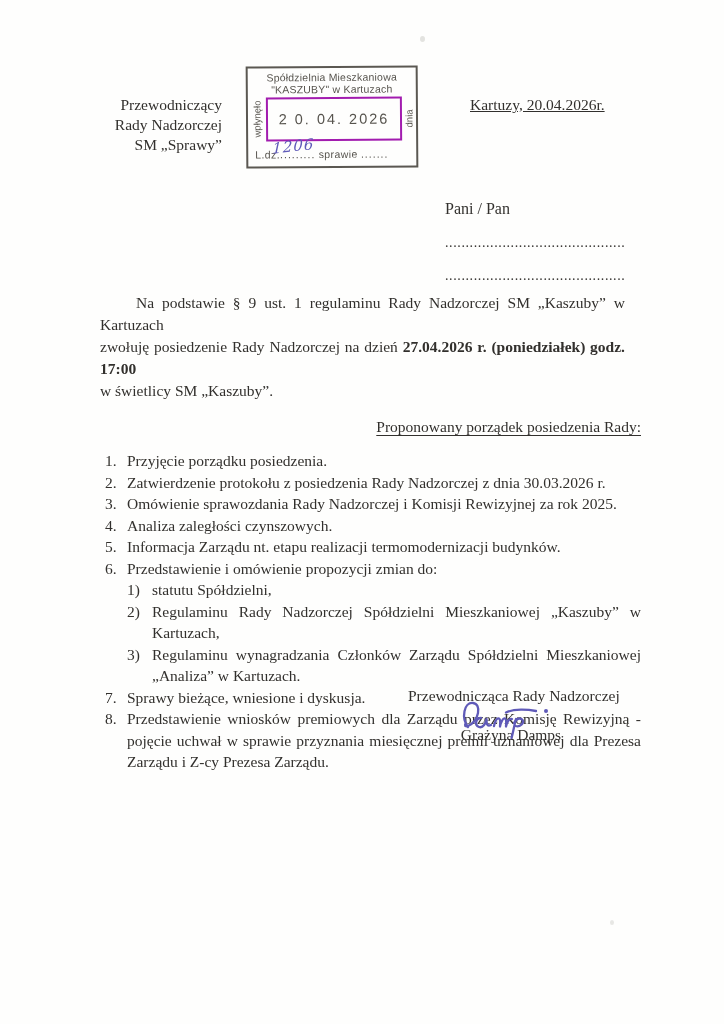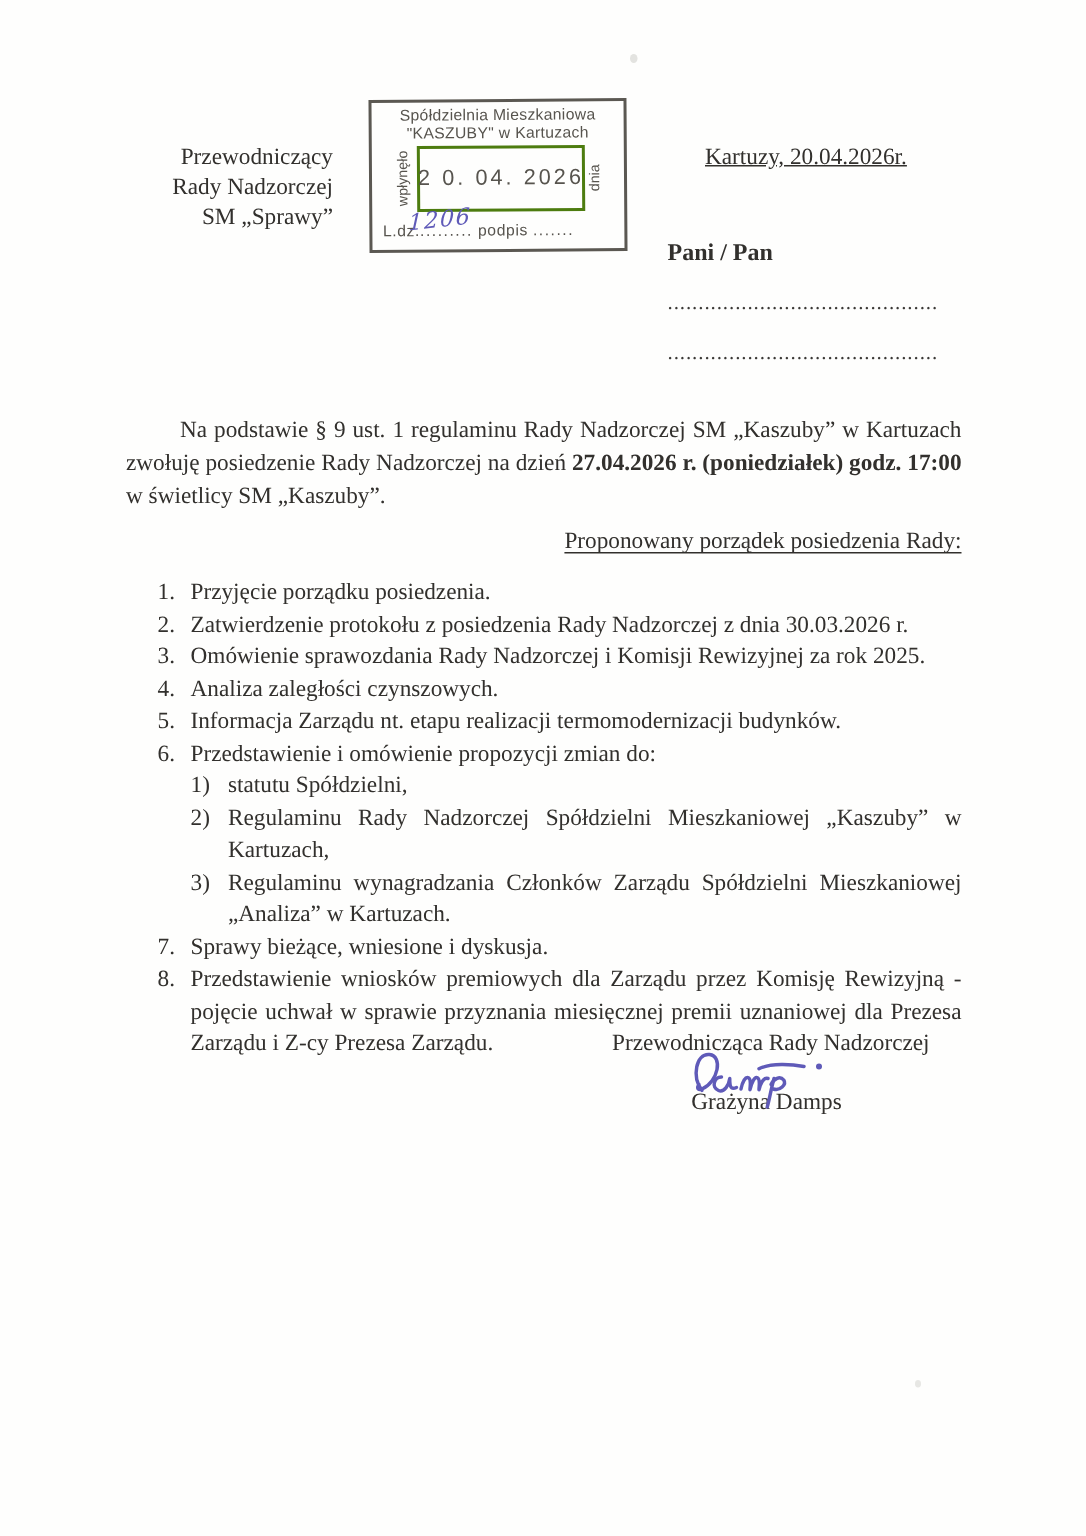--- a/index.html
+++ b/index.html
@@ -30,45 +30,45 @@
   }
   .stamp-org{text-align:center;font-size:10.5px;line-height:12px;padding-top:3px;letter-spacing:.2px;}
   .stamp-mid{display:flex;align-items:stretch;justify-content:center;height:44px;margin-top:2px;}
   .stamp-vert{
     writing-mode:vertical-rl;transform:rotate(180deg);
     font-size:9.5px;display:flex;align-items:center;justify-content:center;
   }
   .stamp-vert.left{width:18px;}
   .stamp-vert.right{width:14px;}
   .stamp-datebox{
-    border:2px solid #4d7c0f;width:112px;box-sizing:border-box;
+    border:2px solid #a21caf;width:136px;box-sizing:border-box;
     display:flex;align-items:center;justify-content:center;
     font-size:14.5px;letter-spacing:2px;white-space:nowrap;
   }
   .stamp-bottom{
     position:relative;font-size:10.5px;padding:7px 6px 0 7px;white-space:nowrap;
     letter-spacing:.4px;
   }
   .stamp-bottom .dots{letter-spacing:1px;}
   .ref-handwriting{
     position:absolute;left:24px;top:-4px;
     color:#5f5ab8;font-size:15px;font-style:italic;
     font-family:"DejaVu Serif", serif;
     transform:rotate(-6deg) skewX(-8deg);letter-spacing:1px;
   }
 
   
   .place-date{position:absolute;left:470px;top:96px;font-size:15.5px;text-decoration:underline;}
   .recipient{position:absolute;left:445px;top:160px;width:192px;}
-  .recipient-label{font-weight:bold;font-size:16px;}
+  .recipient-label{font-weight:normal;font-size:16px;margin-top:40px;}
   .dotline{font-size:14px;letter-spacing:.6px;color:#3a3835;margin-top:17px;line-height:16px;white-space:nowrap;overflow:hidden;}
 
   
   .content{position:absolute;left:84px;top:276px;width:557px;font-size:15.5px;}
-  .intro{margin:0;line-height:22px;}
+  .intro{margin:16px;line-height:22px;}
   .line{display:block;text-align:justify;text-align-last:justify;}
   .line.l1{text-indent:36px;}
   .line.last{text-align-last:left;}
   .intro b{font-weight:bold;}
 
   .agenda-heading{margin:10px 0 14px 36px;font-size:15.5px;text-align:right;}
   .agenda-heading .u{text-decoration:underline;text-underline-offset:3px;}
 
   .agenda{margin-left:21px;line-height:21.5px;}
   .agenda-item{display:flex;}
@@ -104,21 +104,21 @@
   <div class="stamp">
     <div class="stamp-org">
       <div>Spółdzielnia Mieszkaniowa</div>
       <div>"KASZUBY" w Kartuzach</div>
     </div>
     <div class="stamp-mid">
       <div class="stamp-vert left">wpłynęło</div>
       <div class="stamp-datebox">2 0. 04. 2026</div>
       <div class="stamp-vert right">dnia</div>
     </div>
-    <div class="stamp-bottom"><span>L.dz.</span><span class="dots">.........</span> <span>podpis</span> <span class="dots">.......</span><span class="ref-handwriting">1206</span></div>
+    <div class="stamp-bottom"><span>L.dz.</span><span class="dots">.........</span> <span>sprawie</span> <span class="dots">.......</span><span class="ref-handwriting">1206</span></div>
   </div>
 
   <div class="place-date">Kartuzy, 20.04.2026r.</div>
 
   <div class="recipient">
     <div class="recipient-label">Pani / Pan</div>
     <div class="dotline">............................................</div>
     <div class="dotline">............................................</div>
   </div>
 

